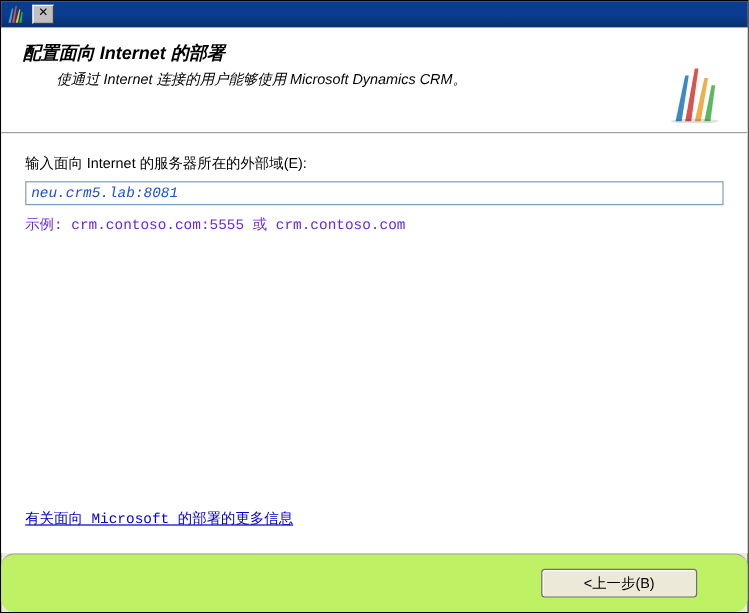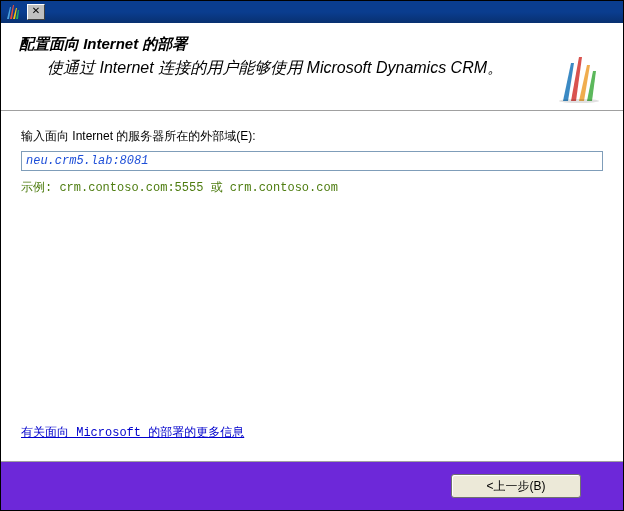--- a/index.html
+++ b/index.html
@@ -61,21 +61,21 @@
     min-height: 88px;
     font-style: italic;
   }
   .header-title {
     font-size: 15px;
     font-weight: bold;
     color: #000;
     margin-bottom: 4px;
   }
   .header-subtitle {
-    font-size: 16px;
+    font-size: 12px;
     color: #000;
     margin-left: 28px;
   }
   .header-logo {
     position: absolute;
     right: 18px;
     top: 32px;
     width: 48px;
     height: 48px;
   }
@@ -99,39 +99,40 @@
     font-family: "Courier New", monospace;
     font-size: 12px;
     padding: 4px 4px;
     color: #1d4ed8;
     font-style: italic;
   }
   .example-text {
     margin-top: 8px;
     font-size: 12px;
     font-family: SimSun, "Courier New", monospace;
-    color: #4d7c0f;
+    color: #6d28d9;
   }
   .spacer { flex: 1; }
   .link {
     color: #0000cc;
     text-decoration: underline;
     font-size: 12px;
     cursor: pointer;
     margin-bottom: 10px;
     display: inline-block;
     font-family: SimSun, "Courier New", monospace;
   }
   .footer {
-    background: #6d28d9;
+    background: #bef264;
     border-top: 1px solid #a0a0a0;
     padding: 12px 14px;
     display: flex;
     justify-content: flex-end;
     gap: 8px;
+    border-radius: 11px;
   }
   .footer .gap { width: 20px; }
   .btn {
     width: 130px;
     height: 24px;
     background: #ece9d8;
     border: 1px solid #707070;
     border-radius: 3px;
     font-size: 12px;
     font-family: SimSun, Arial, sans-serif;

